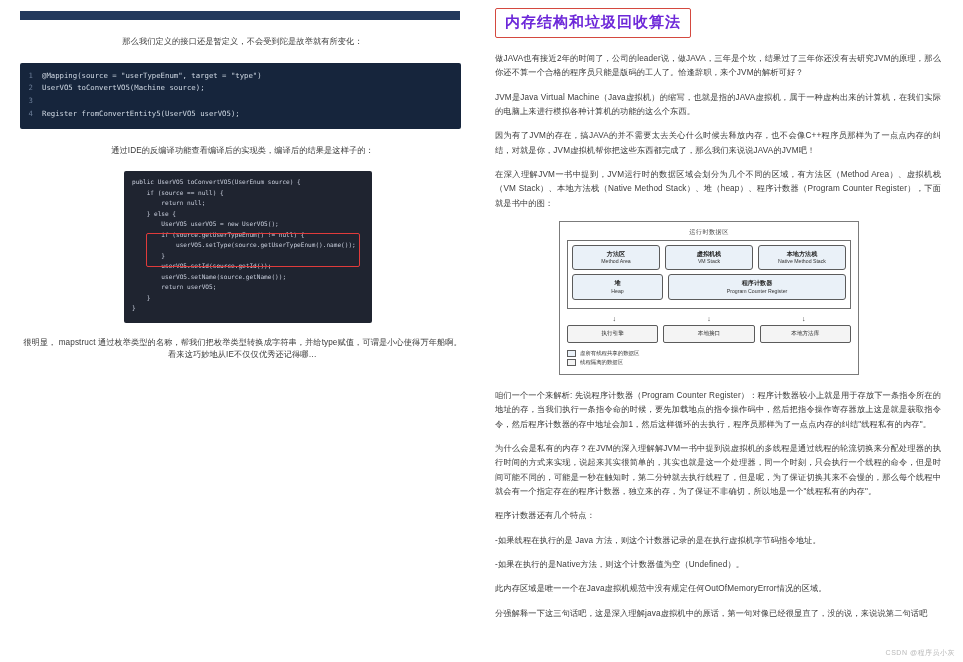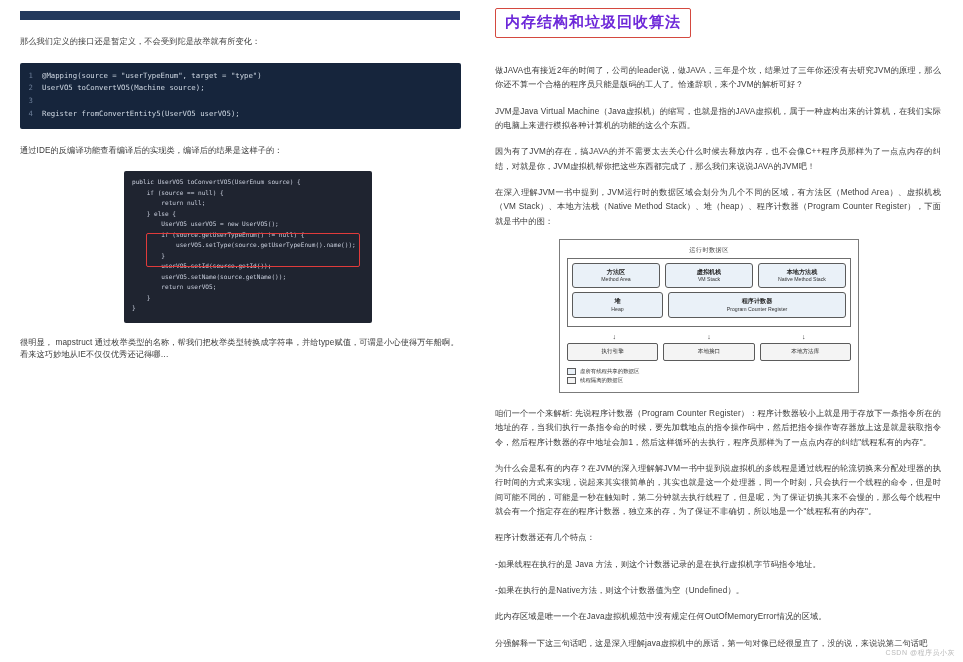--- a/index.html
+++ b/index.html
@@ -34,20 +34,21 @@
     height: 9px;
     background: #23395d;
     margin: 3px 0 16px 2px;
   }
   .lp {
     font-size: 8.2px;
     line-height: 1.55;
     color: #3b3b3b;
     margin: 0 0 14px 2px;
     letter-spacing: 0.1px;
+    text-align: center;
   }
   .code-dark {
     background: #16253c;
     border-radius: 2px;
     padding: 7px 6px 8px 6px;
     margin: 0 4px 16px 2px;
     font-family: "DejaVu Sans Mono", monospace;
     font-size: 7.3px;
     line-height: 1.75;
     color: #d8dee9;
@@ -114,21 +115,21 @@
     font-size: 15px;
     font-weight: bold;
     color: #6d28d9;
     letter-spacing: 1px;
     font-family: "Liberation Serif", serif;
   }
   .rp {
     font-size: 8.2px;
     line-height: 1.75;
     color: #3a3a3a;
-    margin: 12px 0 10px 0;
+    margin: 0 0 10px 0;
     text-align: justify;
     letter-spacing: 0.15px;
   }
   
   .diagram {
     width: 300px;
     margin: 6px 0 14px 64px;
     border: 1px solid #7b7b7b;
     background: #fff;
     padding: 6px 7px 7px 7px;

